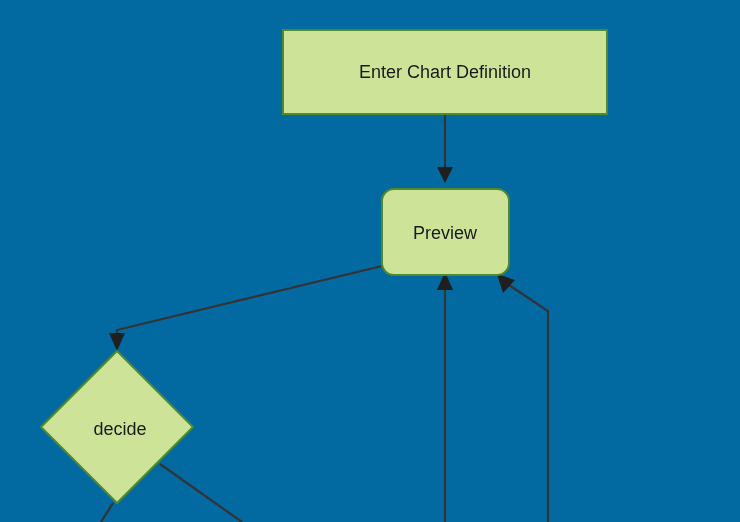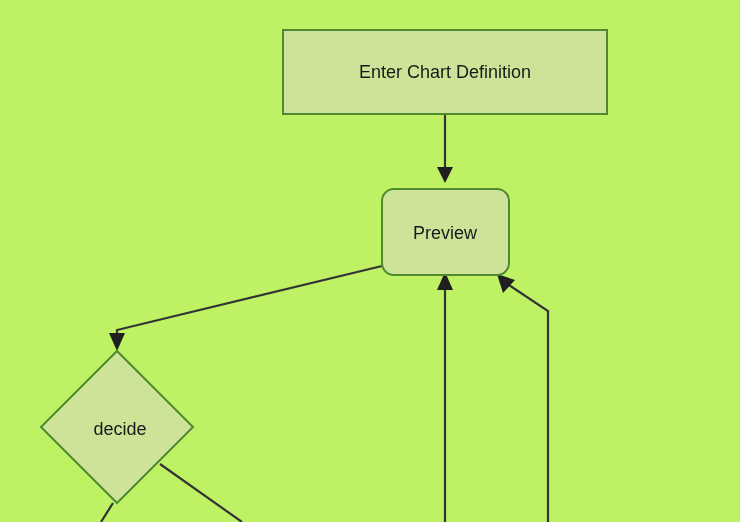--- a/index.html
+++ b/index.html
@@ -10,21 +10,21 @@
   body {
     width: 740px;
     height: 522px;
     overflow: hidden;
     font-family: "Liberation Sans", sans-serif;
   }
   #flowchart-root {
     position: relative;
     width: 740px;
     height: 522px;
-    background: #bef264;
+    background: #0369a1;
   }
   #flowchart-svg {
     position: absolute;
     left: 0;
     top: 0;
     width: 740px;
     height: 522px;
     display: block;
   }
   .node-shape {

